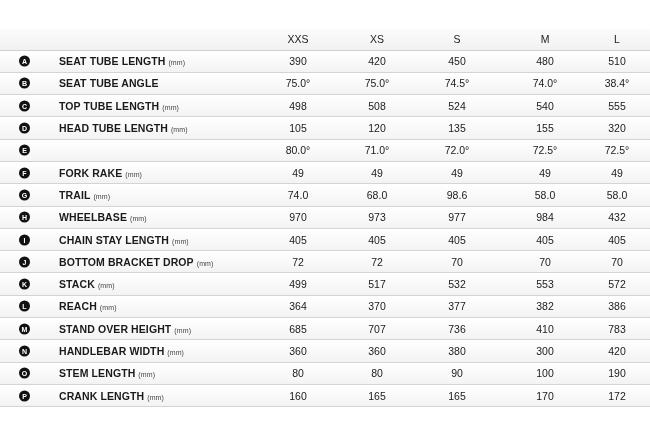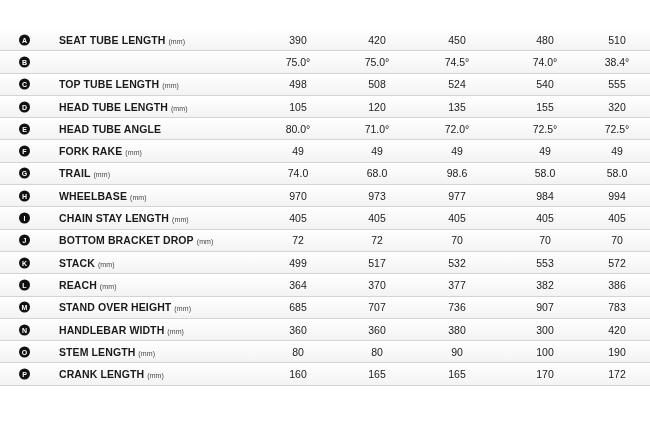--- a/index.html
+++ b/index.html
@@ -16,32 +16,40 @@
   .label { position: absolute; left: 59px; font-size: 10.5px; font-weight: bold; color: #1a1a1a; letter-spacing: 0.1px; white-space: nowrap; }
   .unit { font-size: 7px; font-weight: normal; color: #444; margin-left: 3px; }
   .cell { position: absolute; width: 60px; text-align: center; font-size: 10.5px; color: #1a1a1a; transform: translateX(-50%); }
   .c0 { left: 298px; } .c1 { left: 377px; } .c2 { left: 457px; } .c3 { left: 545px; } .c4 { left: 617px; }
   .hcell { font-size: 10.5px; color: #222; }
 </style>
 </head>
 <body>
 
 <div class="table">
+  <div class="row header">
+    <span class="cell hcell c0">XXS</span>
+    <span class="cell hcell c1">XS</span>
+    <span class="cell hcell c2">S</span>
+    <span class="cell hcell c3">M</span>
+    <span class="cell hcell c4">L</span>
+  </div>
   <div id="rows">
       <div class="row">
         <span class="badge">A</span>
         <span class="label"><span>SEAT TUBE LENGTH</span><span class="unit">(mm)</span></span>
         <span class="cell c0">390</span>
         <span class="cell c1">420</span>
         <span class="cell c2">450</span>
         <span class="cell c3">480</span>
         <span class="cell c4">510</span>
       </div>
       <div class="row">
         <span class="badge">B</span>
+        <span class="label"><span>SEAT TUBE ANGLE</span><span class="unit"></span></span>
         <span class="cell c0">75.0°</span>
         <span class="cell c1">75.0°</span>
         <span class="cell c2">74.5°</span>
         <span class="cell c3">74.0°</span>
         <span class="cell c4">38.4°</span>
       </div>
       <div class="row">
         <span class="badge">C</span>
         <span class="label"><span>TOP TUBE LENGTH</span><span class="unit">(mm)</span></span>
         <span class="cell c0">498</span>
@@ -54,21 +62,20 @@
         <span class="badge">D</span>
         <span class="label"><span>HEAD TUBE LENGTH</span><span class="unit">(mm)</span></span>
         <span class="cell c0">105</span>
         <span class="cell c1">120</span>
         <span class="cell c2">135</span>
         <span class="cell c3">155</span>
         <span class="cell c4">320</span>
       </div>
       <div class="row">
         <span class="badge">E</span>
-        <span class="label"><span>HEAD TUBE ANGLE</span><span class="unit"></span></span>
         <span class="cell c0">80.0°</span>
         <span class="cell c1">71.0°</span>
         <span class="cell c2">72.0°</span>
         <span class="cell c3">72.5°</span>
         <span class="cell c4">72.5°</span>
       </div>
       <div class="row">
         <span class="badge">F</span>
         <span class="label"><span>FORK RAKE</span><span class="unit">(mm)</span></span>
         <span class="cell c0">49</span>
@@ -86,21 +93,21 @@
         <span class="cell c3">58.0</span>
         <span class="cell c4">58.0</span>
       </div>
       <div class="row">
         <span class="badge">H</span>
         <span class="label"><span>WHEELBASE</span><span class="unit">(mm)</span></span>
         <span class="cell c0">970</span>
         <span class="cell c1">973</span>
         <span class="cell c2">977</span>
         <span class="cell c3">984</span>
-        <span class="cell c4">994</span>
+        <span class="cell c4">432</span>
       </div>
       <div class="row">
         <span class="badge">I</span>
         <span class="label"><span>CHAIN STAY LENGTH</span><span class="unit">(mm)</span></span>
         <span class="cell c0">405</span>
         <span class="cell c1">405</span>
         <span class="cell c2">405</span>
         <span class="cell c3">405</span>
         <span class="cell c4">405</span>
       </div>
@@ -130,21 +137,21 @@
         <span class="cell c2">377</span>
         <span class="cell c3">382</span>
         <span class="cell c4">386</span>
       </div>
       <div class="row">
         <span class="badge">M</span>
         <span class="label"><span>STAND OVER HEIGHT</span><span class="unit">(mm)</span></span>
         <span class="cell c0">685</span>
         <span class="cell c1">707</span>
         <span class="cell c2">736</span>
-        <span class="cell c3">907</span>
+        <span class="cell c3">410</span>
         <span class="cell c4">783</span>
       </div>
       <div class="row">
         <span class="badge">N</span>
         <span class="label"><span>HANDLEBAR WIDTH</span><span class="unit">(mm)</span></span>
         <span class="cell c0">360</span>
         <span class="cell c1">360</span>
         <span class="cell c2">380</span>
         <span class="cell c3">300</span>
         <span class="cell c4">420</span>

